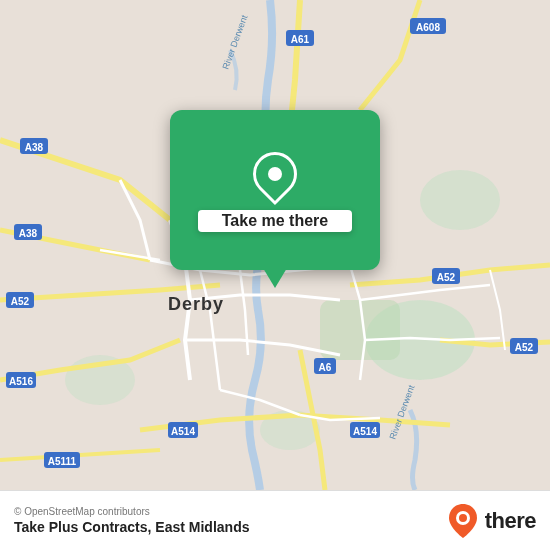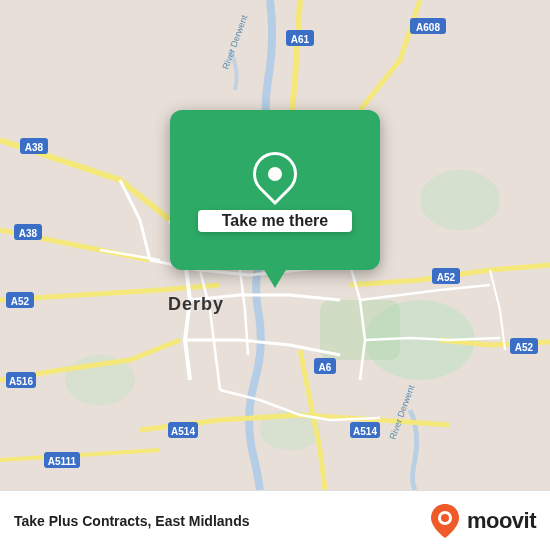--- a/index.html
+++ b/index.html
@@ -248,25 +248,26 @@
   <div class="popup-card">
     <div class="location-icon-wrap">
       <div class="location-pin"></div>
     </div>
     <button class="take-me-there-btn">Take me there</button>
   </div>
 </div>
 
 <div id="footer-bar">
   <div class="footer-left">
+    <span class="footer-copyright">© OpenStreetMap contributors</span>
     <span class="footer-location">Take Plus Contracts, East Midlands</span>
   </div>
 
   <div class="moovit-logo">
 
     <svg width="32" height="38" viewBox="0 0 32 38">
       <path d="M16 2 C8 2 2 8 2 16 C2 26 16 36 16 36 C16 36 30 26 30 16 C30 8 24 2 16 2Z" fill="#f05a28"></path>
       <circle cx="16" cy="16" r="7" fill="white"></circle>
       <circle cx="16" cy="16" r="4" fill="#f05a28"></circle>
     </svg>
-    <span class="moovit-text">moovit</span>
+    <span class="moovit-text">there</span>
   </div>
 </div>
 
 </body></html>

